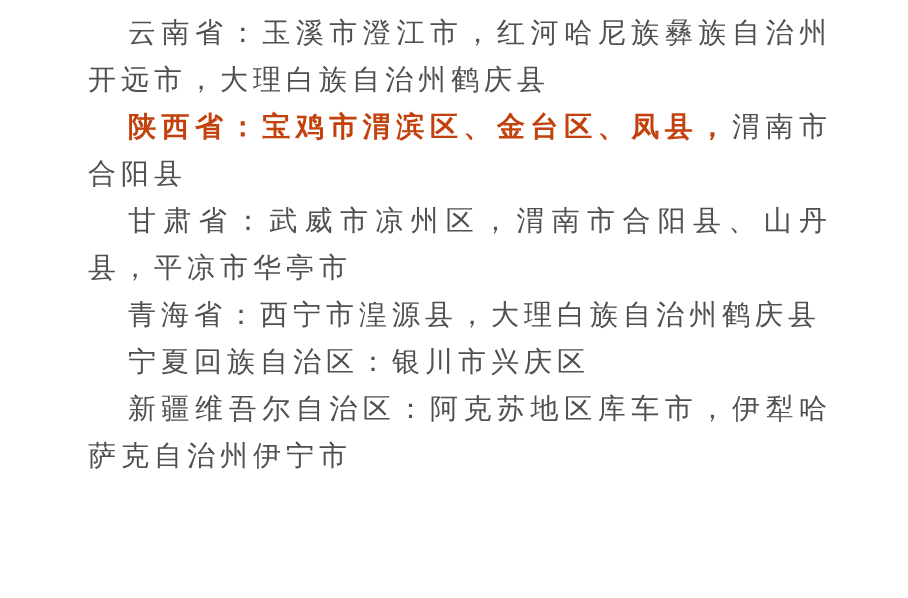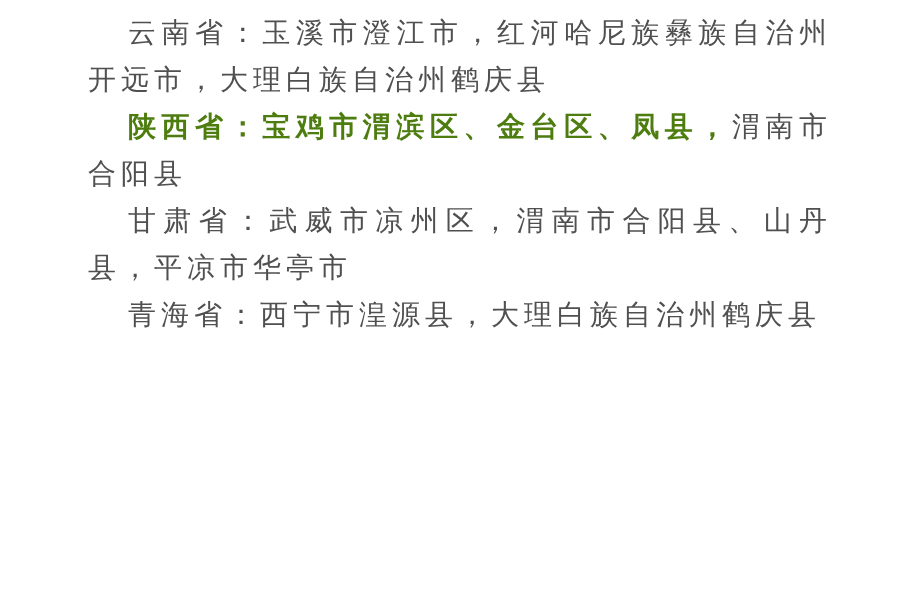--- a/index.html
+++ b/index.html
@@ -28,21 +28,21 @@
     letter-spacing: 5px;
     color: #505050;
     text-align: justify;
     text-indent: 40px;
     margin: 0;
   }
 
   .seg-bold {
     font-family: Liberation Serif, serif;
     font-weight: 700;
-    color: #4d7c0f;
+    color: #c2410c;
   }
 
   .seg-regular {
     font-weight: 400;
   }
 </style>
 </head>
 <body>
 
 <div class="page">
@@ -50,17 +50,19 @@
 
     <p class="para"><span class="seg-regular">云南省：玉溪市澄江市，红河哈尼族彝族自治州开远市，大理白族自治州鹤庆县</span></p>
 
 
     <p class="para"><span class="seg-bold">陕西省：宝鸡市渭滨区、金台区、凤县，</span><span class="seg-regular">渭南市合阳县</span></p>
 
     <p class="para"><span class="seg-regular">甘肃省：武威市凉州区，渭南市合阳县、山丹县，平凉市华亭市</span></p>
 
     <p class="para"><span class="seg-regular">青海省：西宁市湟源县，大理白族自治州鹤庆县</span></p>
 
+    <p class="para"><span class="seg-regular">宁夏回族自治区：银川市兴庆区</span></p>
 
+    <p class="para"><span class="seg-regular">新疆维吾尔自治区：阿克苏地区库车市，伊犁哈萨克自治州伊宁市</span></p>
 
 
   </div>
 </div>
 
 </body></html>

